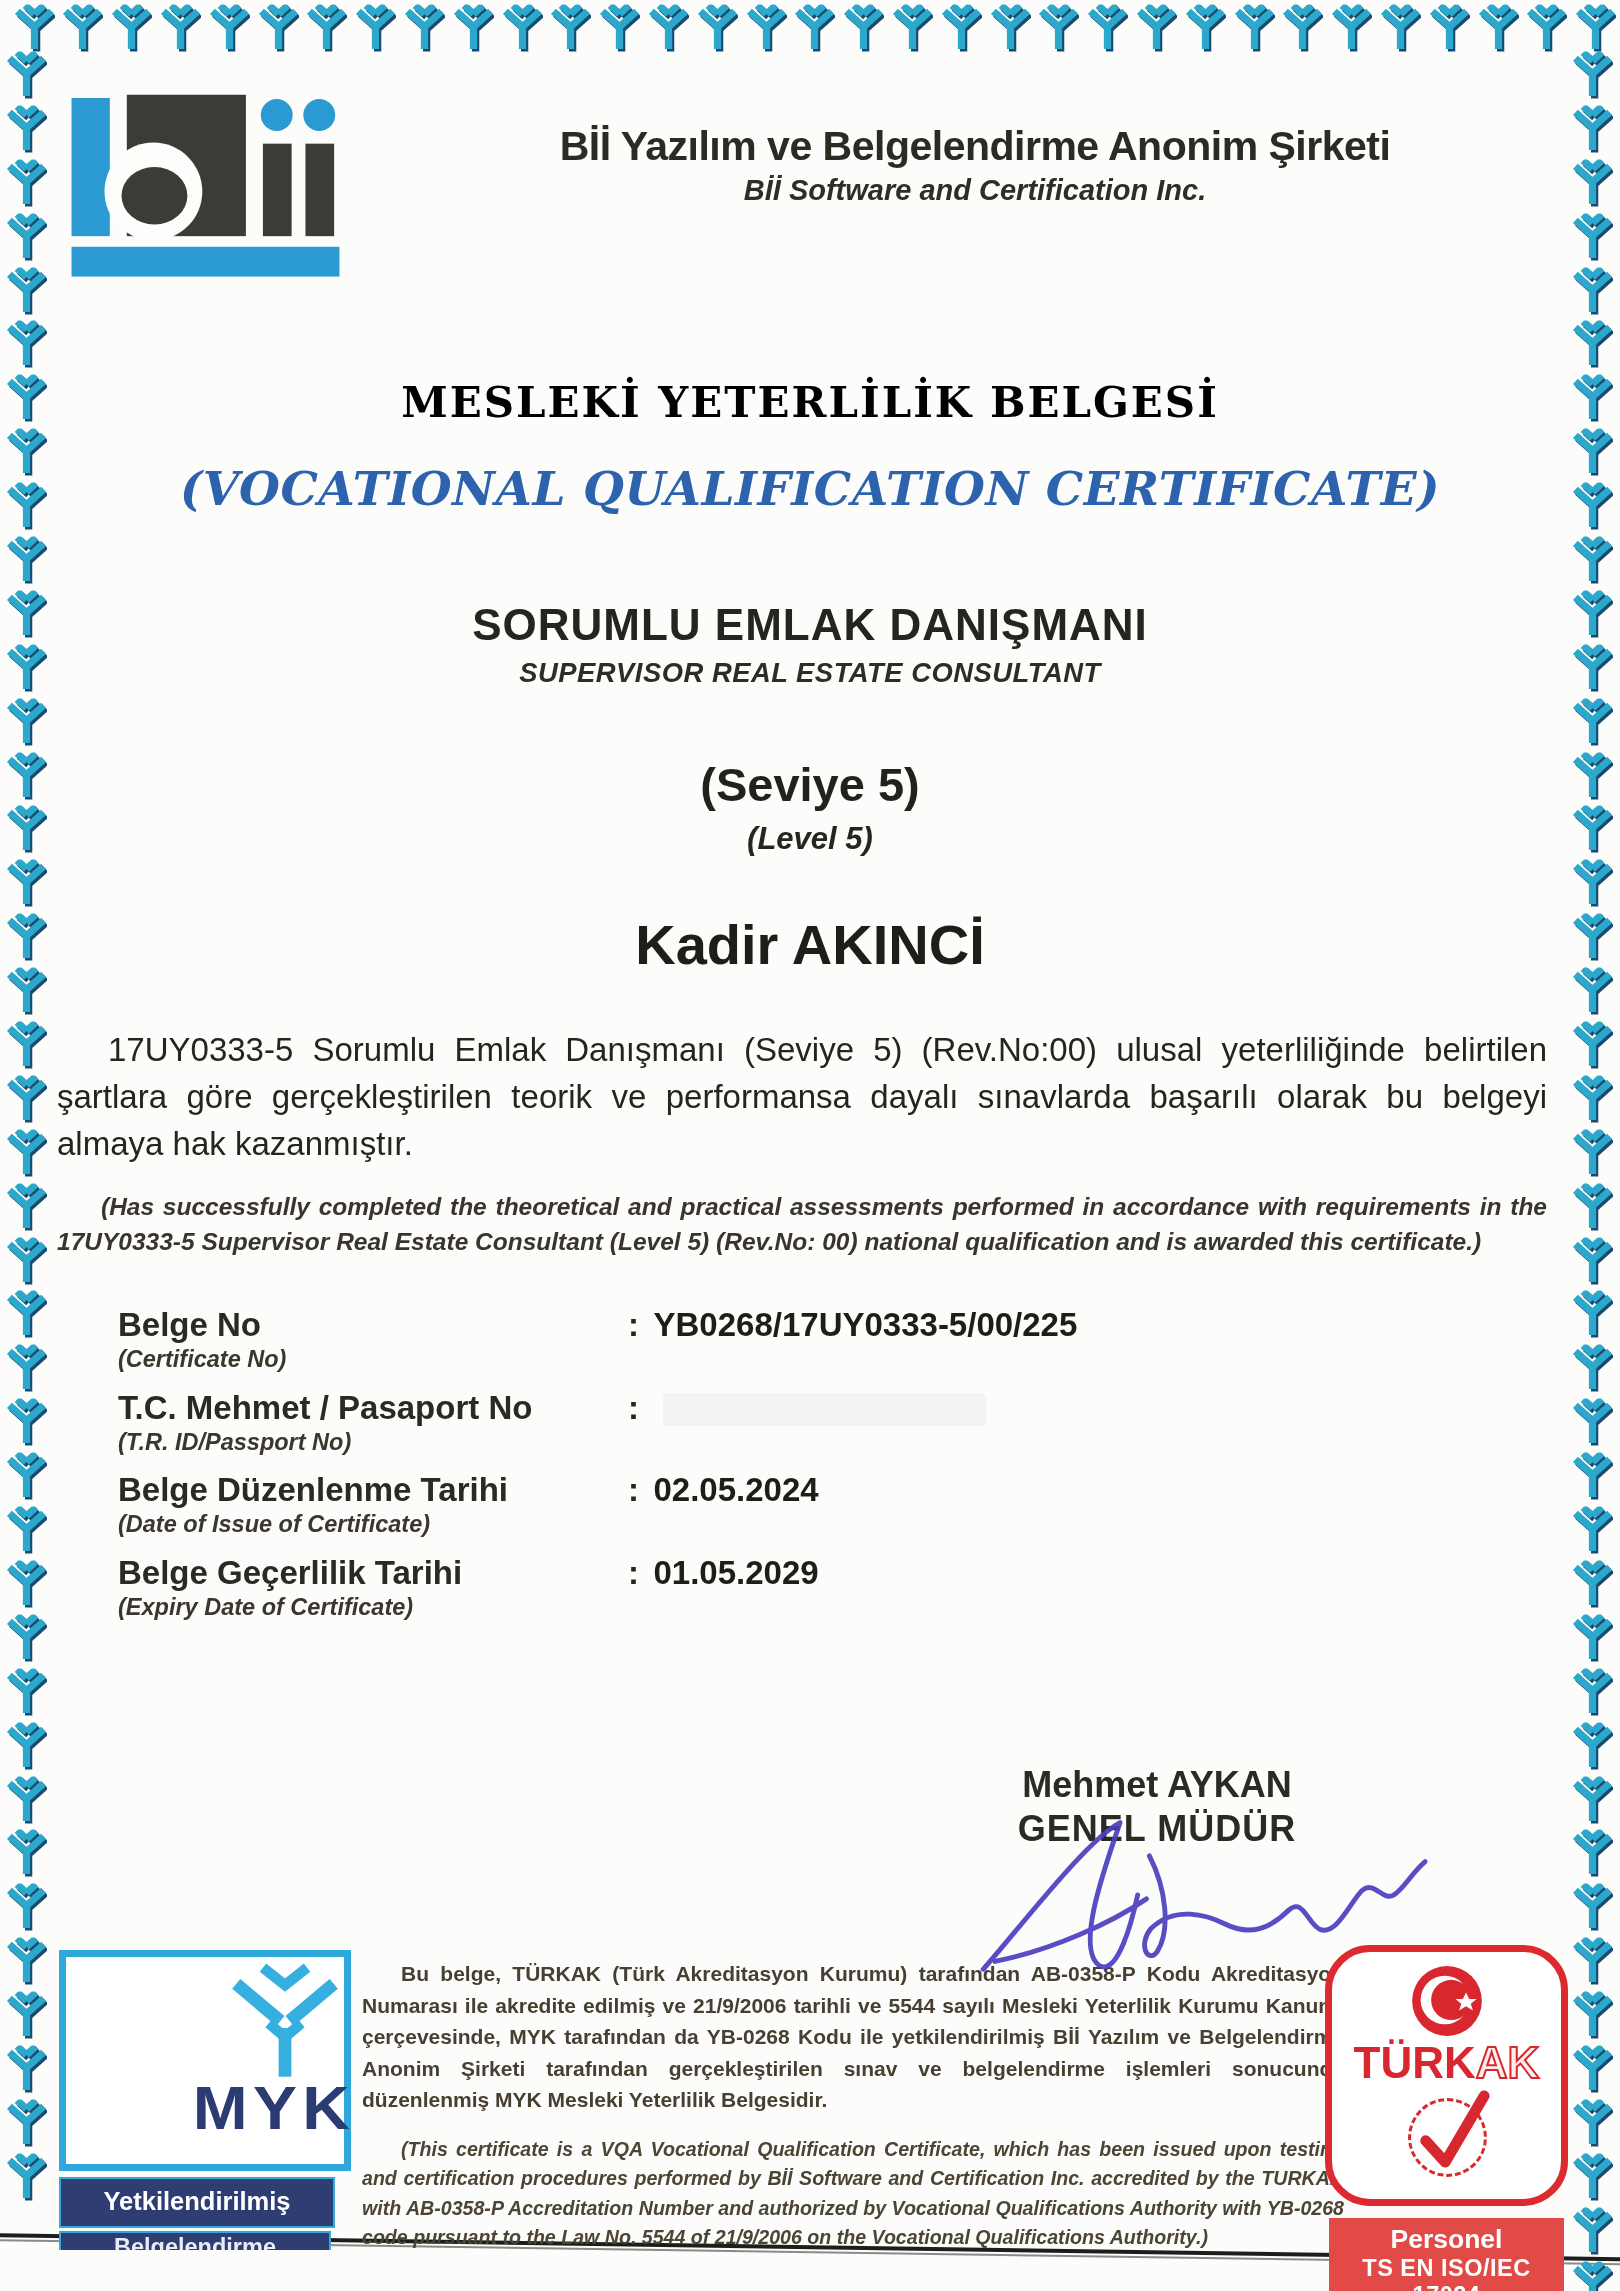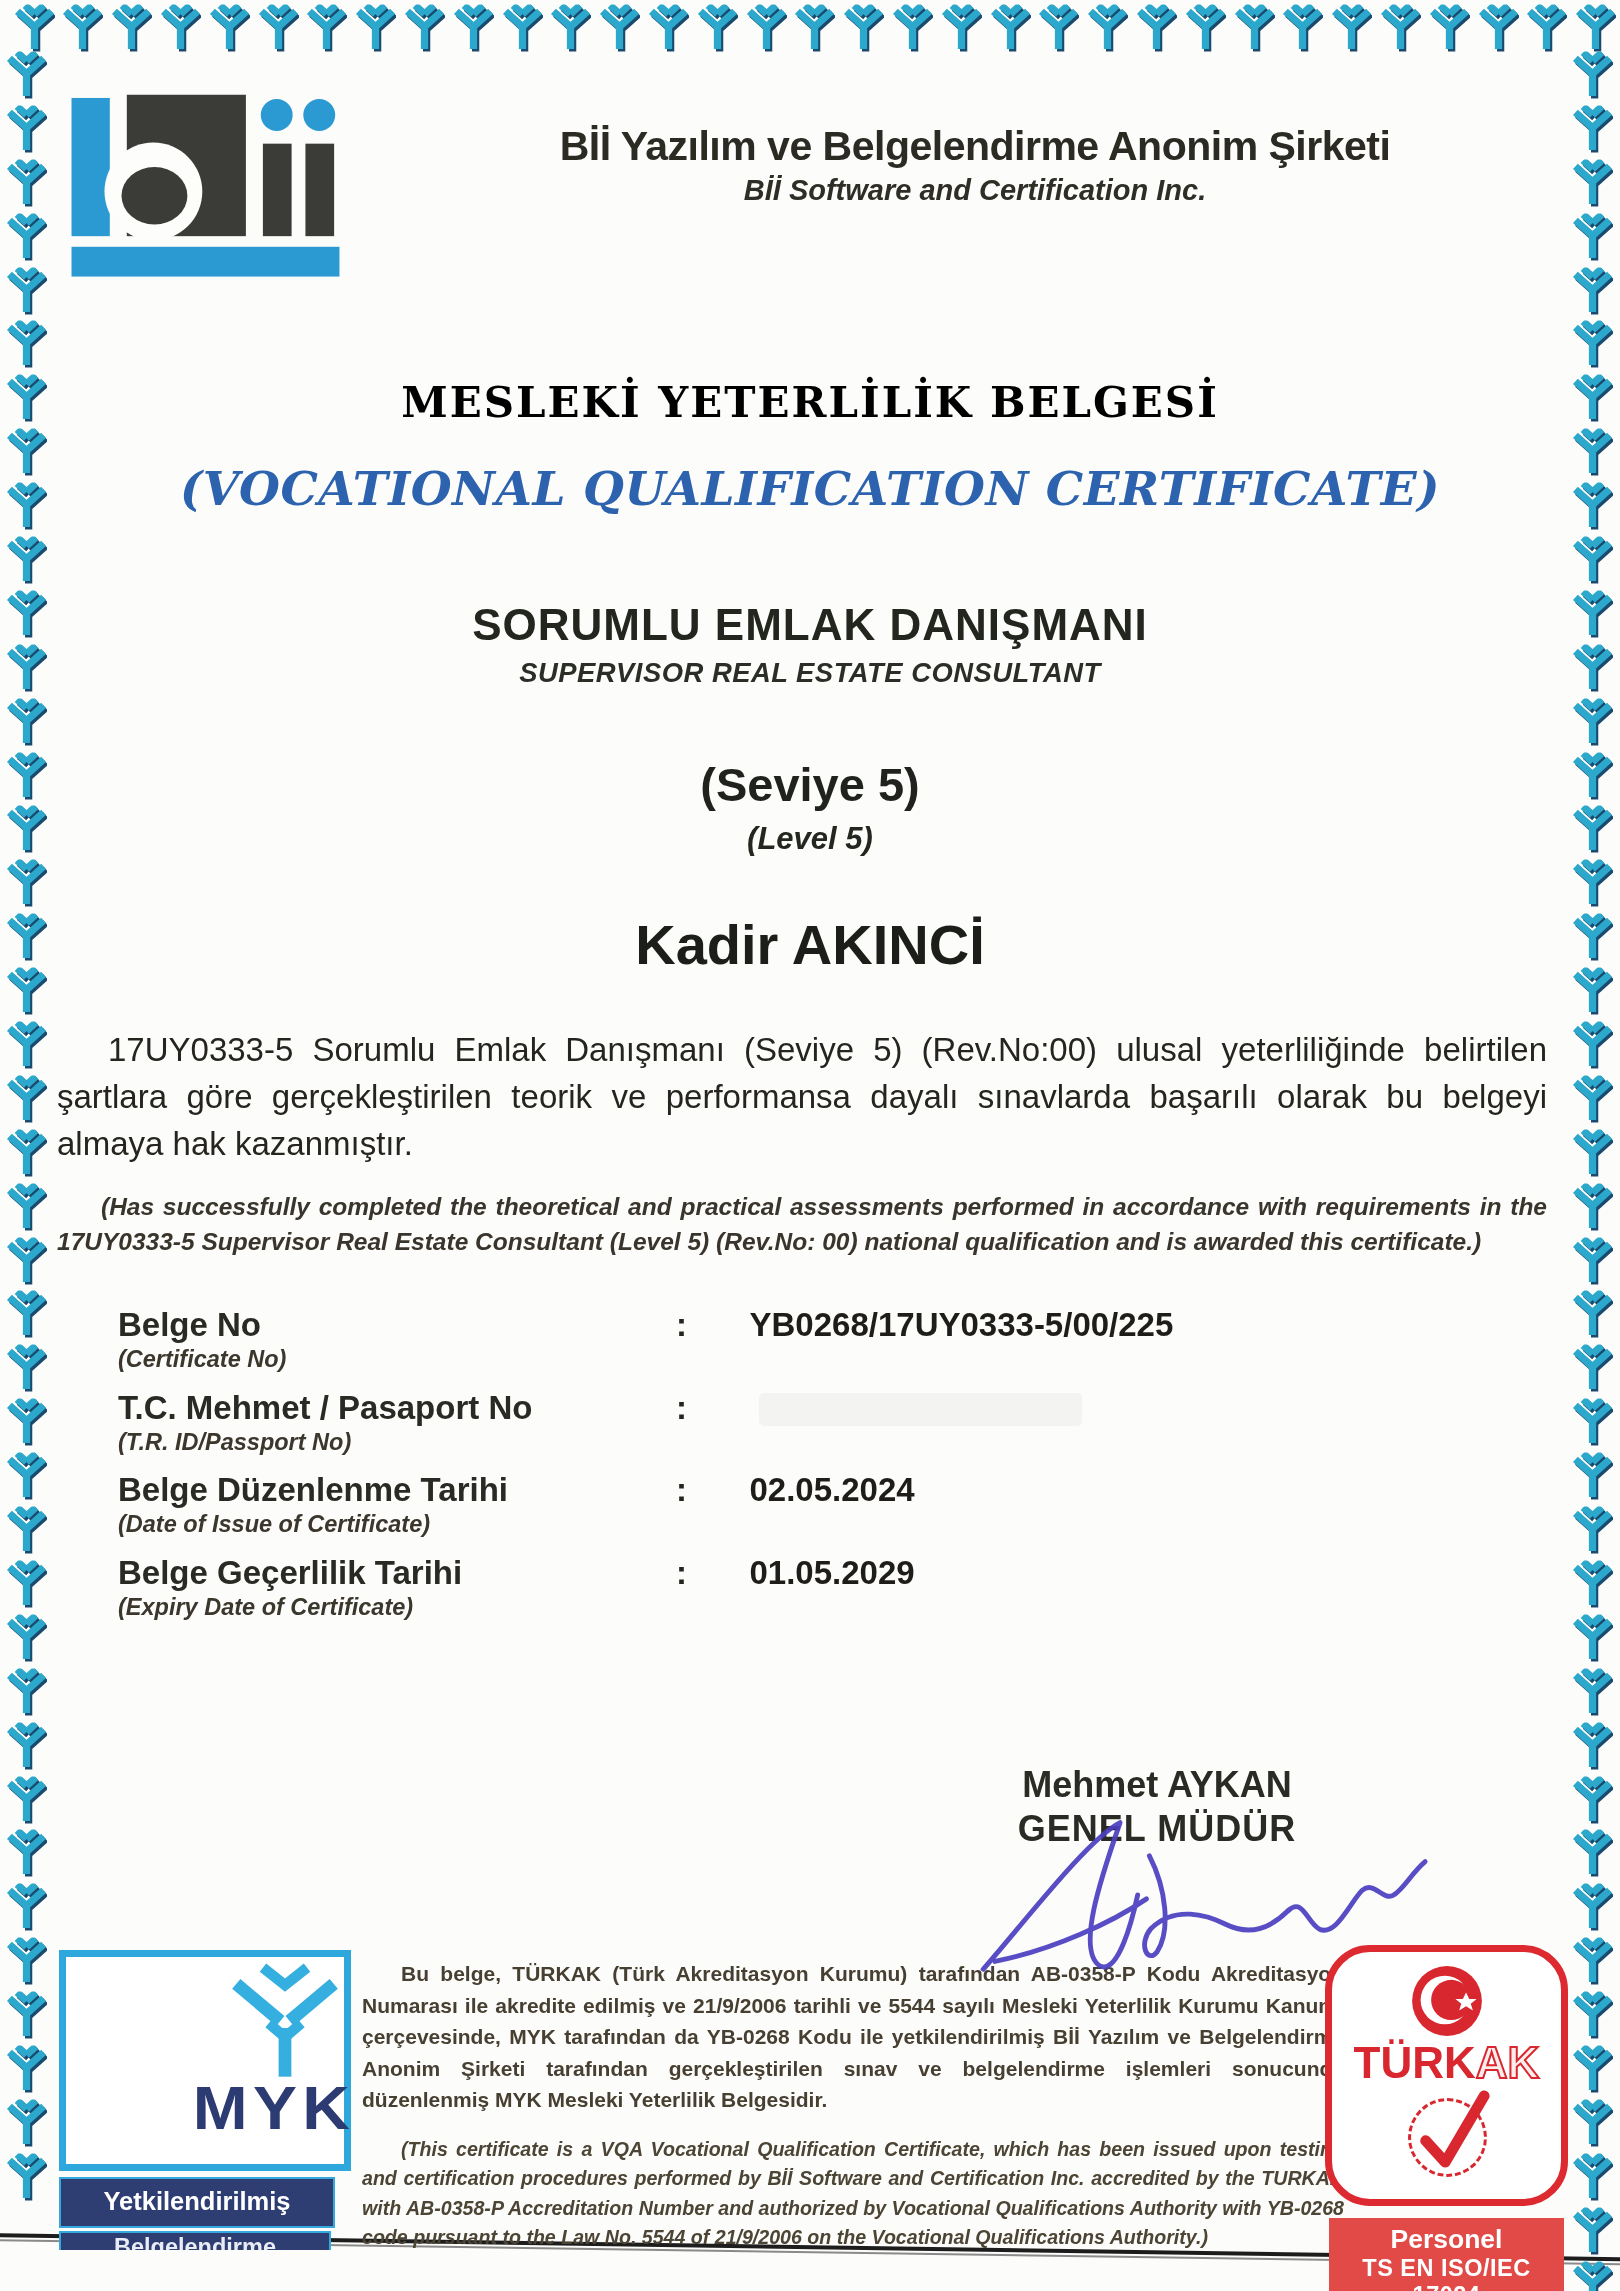--- a/index.html
+++ b/index.html
@@ -26,21 +26,21 @@
   #level-tr{top:757px;font-size:47px;font-weight:bold;color:#1f221d;}
   #level-en{top:821px;font-size:31px;font-weight:bold;font-style:italic;color:#24271f;}
   #holder-name{top:912px;font-size:56px;font-weight:bold;color:#1c1e1a;}
   
   #body-tr{position:absolute;left:57px;top:1027px;width:1490px;font-size:33px;line-height:1.42;
     text-align:justify;text-indent:51px;color:#26241f;z-index:2;}
   #body-en{position:absolute;left:57px;top:1190px;width:1490px;font-size:24.5px;font-style:italic;font-weight:bold;
     line-height:1.42;text-align:justify;text-indent:44px;color:#3a352c;z-index:2;}
   
   #fields{position:absolute;left:118px;top:1306px;width:1274px;z-index:2;}
-  .frow{display:flex;align-items:flex-start;margin-bottom:15.7px;gap:48px;}
+  .frow{display:flex;align-items:flex-start;margin-bottom:15.7px;}
   .flabels{width:510px;}
   .flabel-tr{font-size:33px;font-weight:bold;color:#2a2a24;}
   .flabel-en{font-size:23.5px;font-style:italic;font-weight:bold;color:#3c372d;margin-top:2px;}
   .fcolon{font-size:33px;font-weight:bold;color:#26241f;width:25.5px;}
   .fvalue{font-size:33px;font-weight:bold;color:#1f1d19;}
   .ghost{display:inline-block;width:323px;height:33px;background:#b9b9b9;opacity:0.12;border-radius:4.9px;vertical-align:middle;margin-left:9.8px;}
   
   #sig-block{position:absolute;left:912px;top:1764px;width:490px;text-align:center;z-index:2;}
   #sig-block .name{font-size:36px;font-weight:bold;color:#2b2b26;}
   #sig-block .role{font-size:36px;font-weight:bold;color:#2b2b26;letter-spacing:1px;margin-top:2px;}

